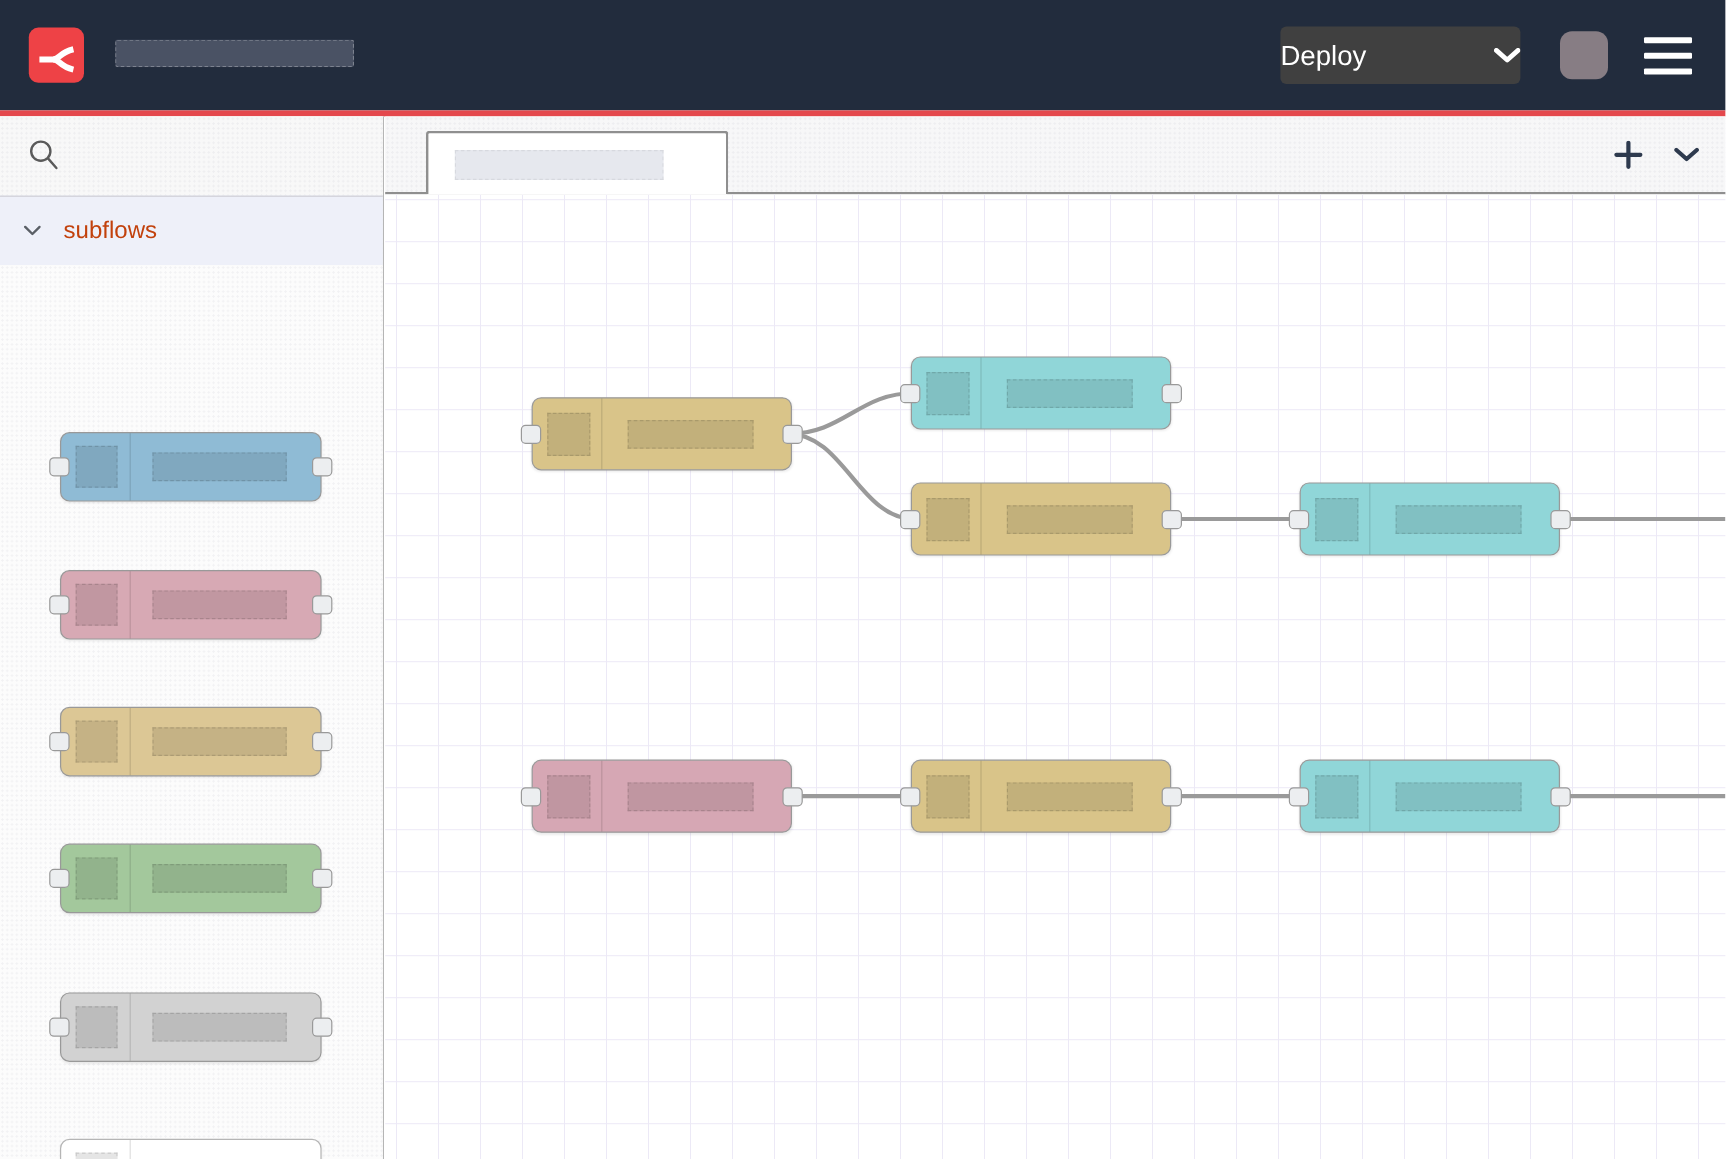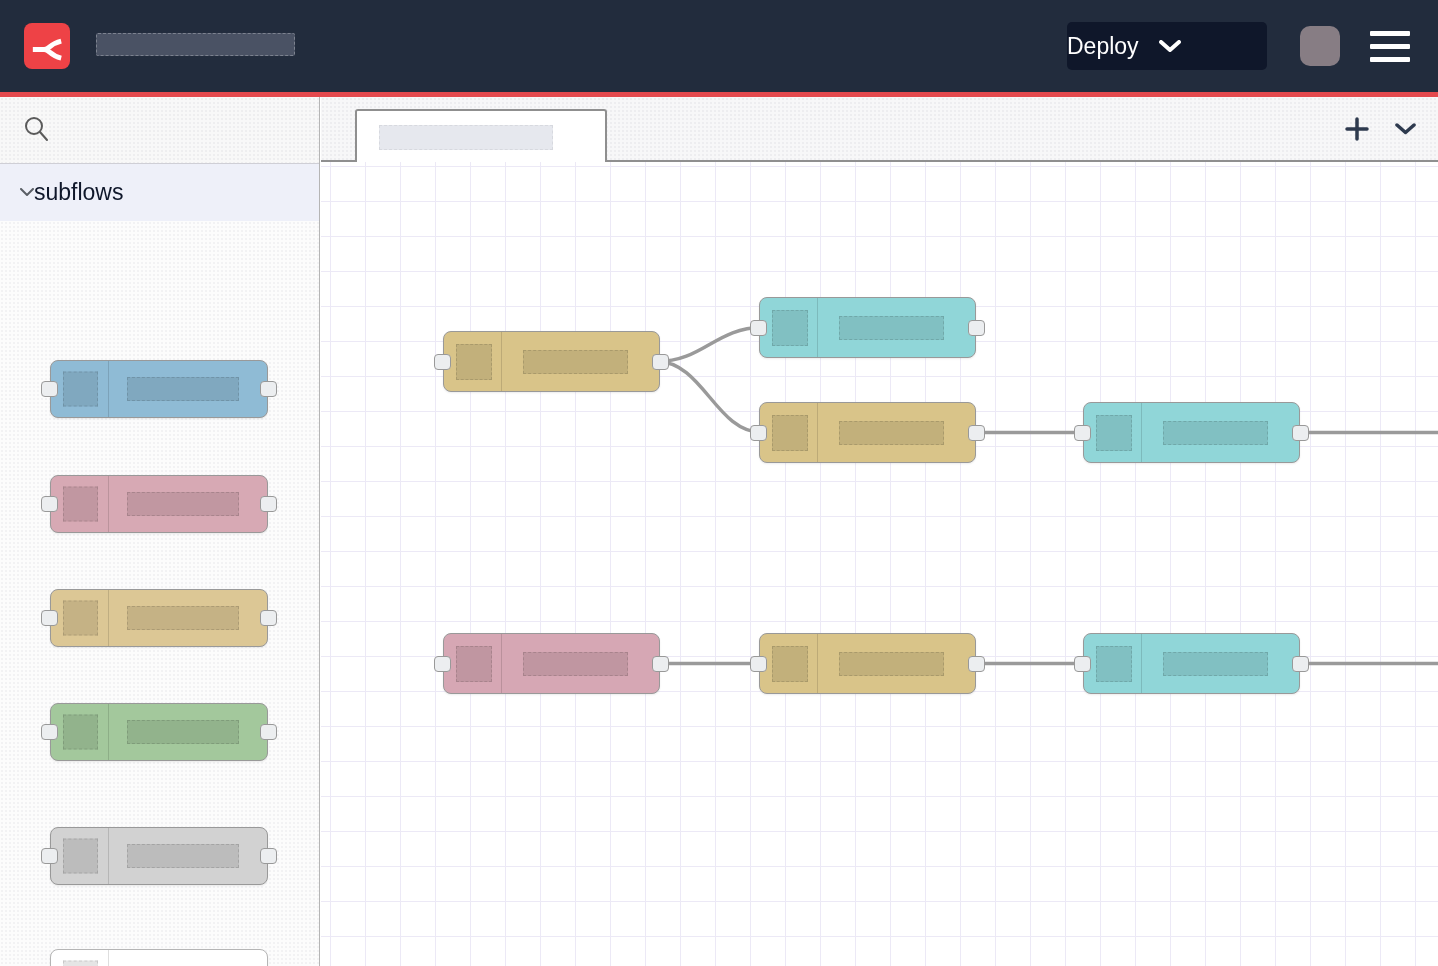--- a/index.html
+++ b/index.html
@@ -11,22 +11,22 @@
   
   .header { position:absolute; top:0; left:0; width:100%; height:92px; background:#222c3d; }
   .accent-line { position:absolute; top:92px; left:0; width:100%; height:5px; background:#e4484d; }
 
   .logo { position:absolute; left:24px; top:23px; width:46px; height:46px;
     background:#ee4246; border-radius:8px; display:flex; align-items:center; justify-content:center; }
   .header-title-placeholder { position:absolute; left:96px; top:33px; width:199px; height:23px;
     background:#4a5264; border:1px dashed rgba(255,255,255,0.28); border-radius:2px; }
 
   .deploy-btn { position:absolute; left:1067px; top:22px; width:200px; height:48px;
-    background:#0f172a; border:none; border-radius:5px; color:#ffffff; cursor:pointer;
-    display:flex; align-items:center; justify-content:flex-start; gap:20px;
+    background:#404040; border:none; border-radius:5px; color:#ffffff; cursor:pointer;
+    display:flex; align-items:center; justify-content:space-between; gap:20px;
     font-family:"Liberation Sans", sans-serif; font-size:23px; font-weight:500; }
   .avatar { position:absolute; left:1300px; top:26px; width:40px; height:40px;
     background:#877d84; border-radius:10px; cursor:pointer; }
   .hamburger { position:absolute; left:1370px; top:31px; width:40px; height:31px; cursor:pointer; }
   .hamburger span { position:absolute; left:0; width:40px; height:5px; background:#ffffff; border-radius:1px; }
   .hamburger span:nth-child(1){ top:0; } .hamburger span:nth-child(2){ top:13px; } .hamburger span:nth-child(3){ top:26px; }
 
   
   .app-body { position:absolute; top:97px; left:0; right:0; bottom:0; }
 
@@ -35,21 +35,21 @@
 
   
   .sidebar { position:absolute; left:0; top:0; width:320px; height:100%;
     background-color:#fafafa; border-right:1px solid #b5b5b5; }
   .search-row { position:absolute; top:0; left:0; width:100%; height:66px; background-color:#f8f8f8; }
   .search-icon { position:absolute; left:21px; top:18px; }
   .palette-header { position:absolute; top:66px; left:0; width:100%; height:58px;
     background:#eef0f9; border-top:1px solid #cfcfd6; cursor:pointer;
     display:flex; align-items:center; }
   .palette-header .chev { margin-left:20px; }
-  .palette-header .label { font-size:23px; font-weight:500; color:#0f172a; }
+  .palette-header .label { margin-left:19px; font-size:20px; font-weight:500; color:#c2410c; }
 
   .palette { position:absolute; top:124px; left:0; right:0; bottom:0; background-color:#fcfcfc; }
 
   
   .node { position:absolute; border:1.5px solid #999999; border-radius:8px;
     box-shadow:0 1px 2px rgba(0,0,0,0.08); cursor:pointer; }
   .palette-node { left:50px; width:218px; height:58px; }
   .flow-node { width:217px; height:61px; }
   .icon-region { position:absolute; left:0; top:0; bottom:0; width:58px;
     border-right:1.5px solid rgba(0,0,0,0.13); }

